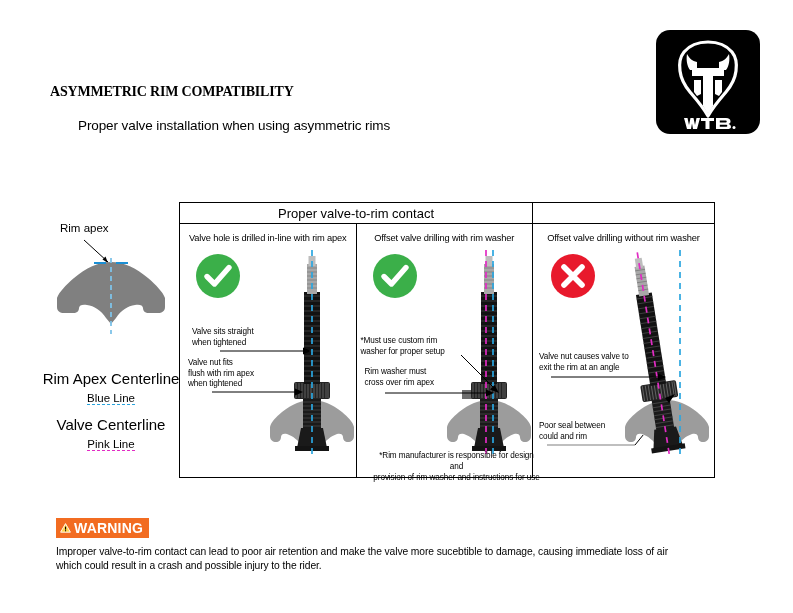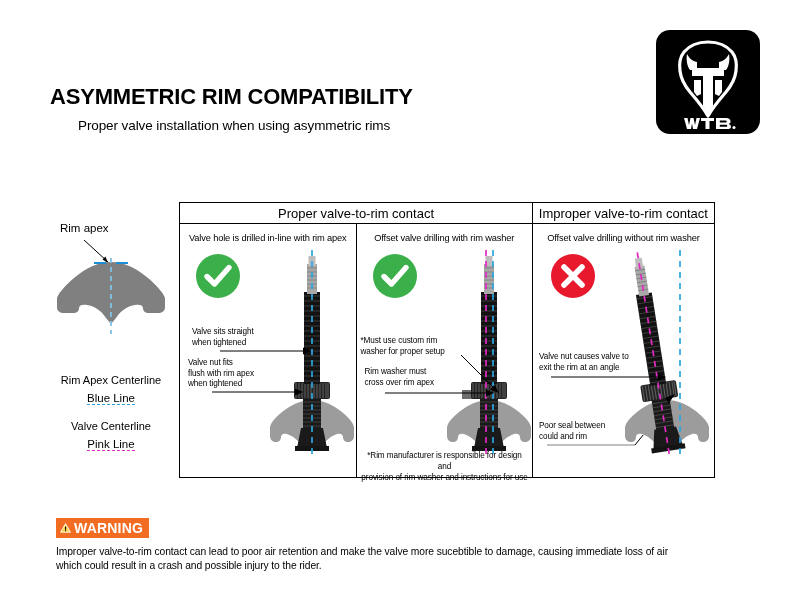--- a/index.html
+++ b/index.html
@@ -9,22 +9,22 @@
     font-family: "Liberation Sans", sans-serif;
     color: #000;
     position: relative;
     overflow: hidden;
   }
 
   
   #header { position: absolute; left: 0; top: 0; width: 793px; height: 160px; }
   #doc-title {
     position: absolute; left: 50px; top: 84px;
-    font-size: 22px; font-weight: bold; letter-spacing: -0.2px;
-    font-family: Liberation Sans, sans-serif;
+    font-size: 14px; font-weight: bold; letter-spacing: -0.2px;
+    font-family: Liberation Serif, serif;
   }
   #doc-subtitle {
     position: absolute; left: 50px; top: 118px;
     font-size: 13.5px; font-weight: normal; letter-spacing: -0.1px; margin-left: 28px;
   }
   #logo-box {
     position: absolute; left: 656px; top: 30px;
     width: 104px; height: 104px;
     background: #000; border-radius: 14px;
   }
@@ -33,21 +33,21 @@
   
   #legend-panel { position: absolute; left: 36px; top: 222px; width: 150px; height: 235px; }
   #rim-apex-label {
     position: absolute; left: 24px; top: 0px;
     font-size: 11.5px; white-space: nowrap;
   }
   #rim-cross-section { position: absolute; left: 0px; top: 16px; }
   .legend-entry { position: absolute; width: 150px; text-align: center; }
   #legend-blue { top: 148px; left: 0; }
   #legend-pink { top: 194px; left: 0; }
-  .legend-line1 { font-size: 11px; line-height: 15px; position: relative; display: inline-block; }
+  .legend-line1 { font-size: 15px; line-height: 15px; position: relative; display: inline-block; }
   .legend-line2 { font-size: 11.5px; line-height: 15px; }
   .legend-underline {
     display: block; height: 0; width: 100%;
     position: absolute; left: 0; bottom: 1px;
     border-bottom: 1.6px dashed #29A3DC;
   }
   .legend-underline.pink { border-bottom-color: #E22BC4; }
 
   
   #table {
@@ -178,21 +178,20 @@
       <span class="legend-line2">Pink Line</span>
       <span class="legend-underline pink"></span>
     </div>
   </div>
 </div>
 
 <div id="table">
 
   <div id="table-head">
     <div class="head-cell" id="head-proper">Proper valve-to-rim contact</div>
-    <div class="head-cell" id="head-improper">Improper valve-to-rim contact</div>
   </div>
 
   <div id="table-body">
 
     <div class="col" id="col1">
       <div class="col-subtitle">Valve hole is drilled in-line with rim apex</div>
 
       <div class="badge green" style="left:16px; top:30px;">
         <svg width="44" height="44" viewBox="0 0 44 44">
           <path d="M11 22.5 L18.5 30 L33 13.5" fill="none" stroke="#fff" stroke-width="5.4" stroke-linecap="round" stroke-linejoin="round"></path>
@@ -386,21 +385,21 @@
 
       <div class="callout right" style="left:8px; top:143px; width:100px;">
         <div>Rim washer must</div>
         <div>cross over rim apex</div>
       </div>
       <svg class="figure" style="left:28px; top:164px;" width="110" height="10">
         <line x1="0" y1="5" x2="102" y2="5" stroke="#000" stroke-width="1"></line>
         <polygon points="109,5 101,1.5 101,8.5" fill="#000"></polygon>
       </svg>
 
-      <div class="footnote" style="left:4px; top:226px; width:168px;">
+      <div class="footnote" style="left:16px; top:226px; width:168px;">
         <div>*Rim manufacturer is responsible for design and</div>
         <div>provision of rim washer and instructions for use</div>
       </div>
     </div>
 
     <div class="col" id="col3">
       <div class="col-subtitle">Offset valve drilling without rim washer</div>
 
       <div class="badge red" style="left:18px; top:30px;">
         <svg width="44" height="44" viewBox="0 0 44 44">

